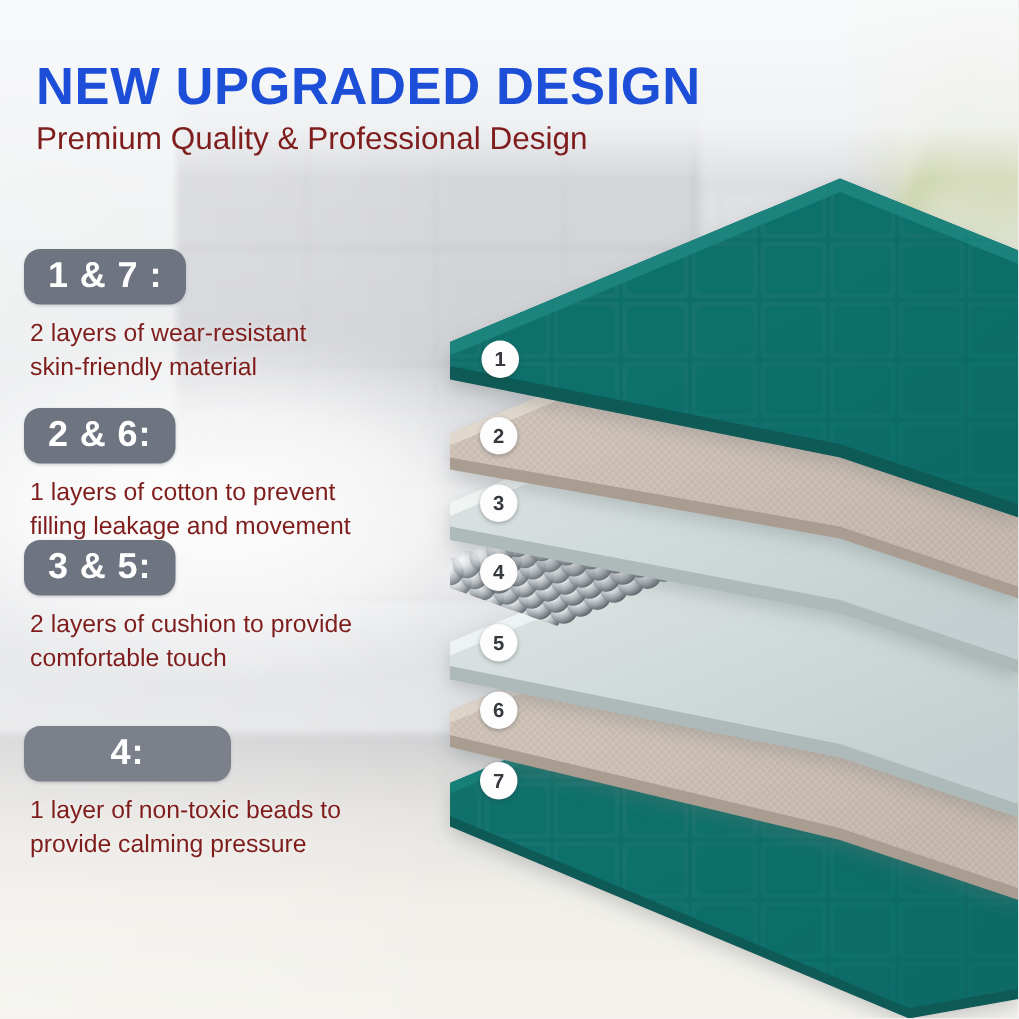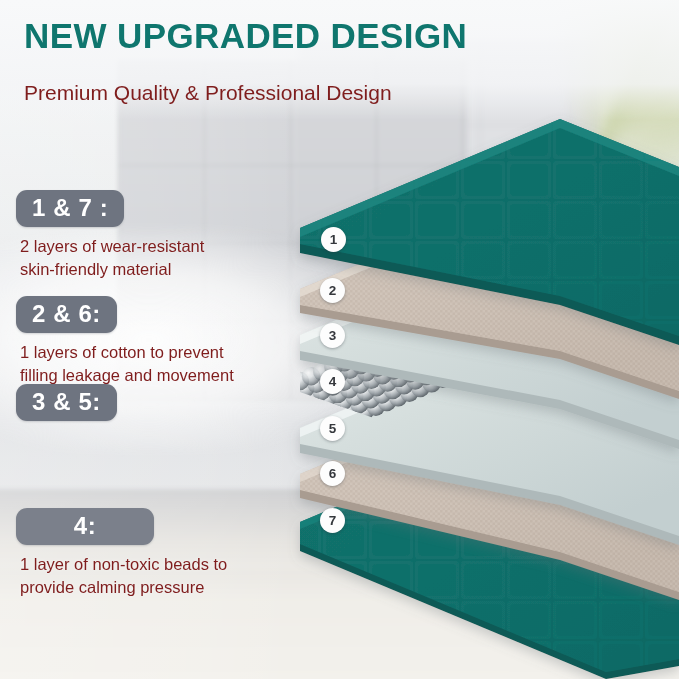--- a/index.html
+++ b/index.html
@@ -102,38 +102,38 @@
   
   .bg-header-wash {
     position: absolute;
     left: 0; top: 0; right: 0; height: 120px;
     background: linear-gradient(180deg, rgba(248,249,250,.98) 0%, rgba(244,245,247,.85) 70%, rgba(240,241,243,0) 100%);
   }
 
   
   .title {
     position: absolute;
-    left: 24px; top: 16px;
+    left: 24px; top: 38px;
     font-size: 35px;
     font-weight: 700;
     letter-spacing: .4px;
-    color: #0f766e;
+    color: #1d4ed8;
     white-space: nowrap;
   }
   .subtitle {
     position: absolute;
     left: 24px; top: 81px;
     font-size: 21px;
     font-weight: 400;
     color: #7f1d1d;
     white-space: nowrap;
   }
 
   
-  .feature { position: absolute; left: 16px; margin-top: 24px; }
+  .feature { position: absolute; left: 16px; }
   .badge {
     display: inline-block;
     background: #6e7480;
     color: #ffffff;
     font-size: 24px;
     font-weight: 700;
     letter-spacing: .6px;
     border-radius: 11px;
     padding: 5px 16px 7px 16px;
     line-height: 1.06;
@@ -208,20 +208,22 @@
   </div>
 
   <div class="feature f2">
     <span class="badge">2 &amp; 6:</span>
     <div class="feature-text">1 layers of cotton to prevent
 filling leakage and movement</div>
   </div>
 
   <div class="feature f3">
     <span class="badge">3 &amp; 5:</span>
+    <div class="feature-text">2 layers of cushion to provide
+comfortable touch</div>
   </div>
 
   <div class="feature f4">
     <span class="badge wide">4:</span>
     <div class="feature-text">1 layer of non-toxic beads to
 provide calming pressure</div>
   </div>
 
   <svg id="stack" viewBox="0 0 679 679">
     <defs>

